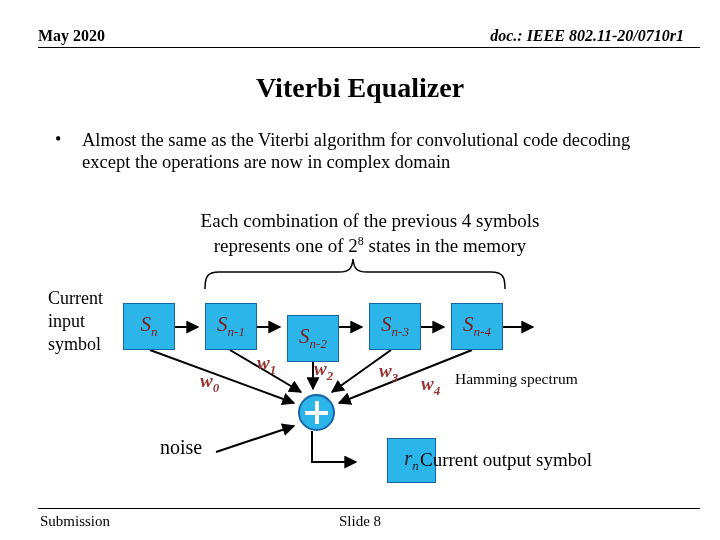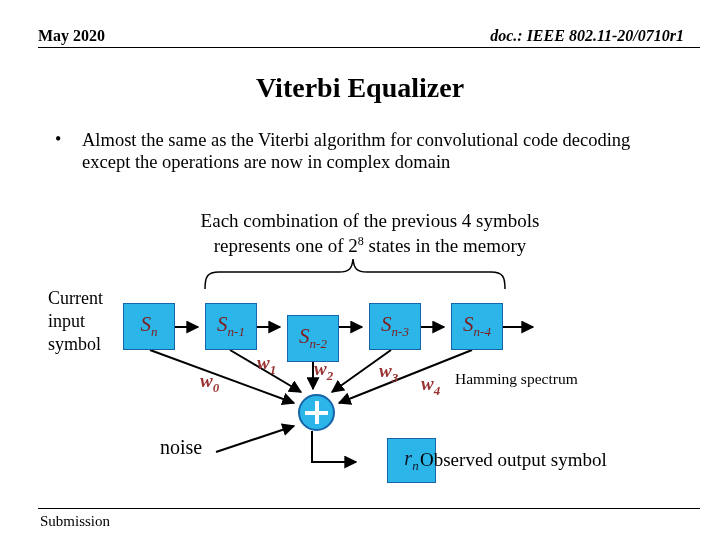--- a/index.html
+++ b/index.html
@@ -135,18 +135,19 @@
 
   <div class="adder">
     <span class="plus"></span>
   </div>
 
   <div class="noise-label">noise</div>
 
   <div class="obox">
       <span><span>r</span><sub>n</sub></span>
     </div>
-  <div class="output-label">Observed output symbol</div>
+  <div class="output-label">Current output symbol</div>
 
   <div class="ftr-rule"></div>
   <div class="ftr-left">Submission</div>
+  <div class="ftr-center">Slide 8</div>
 
 </div>
 
 </body></html>

